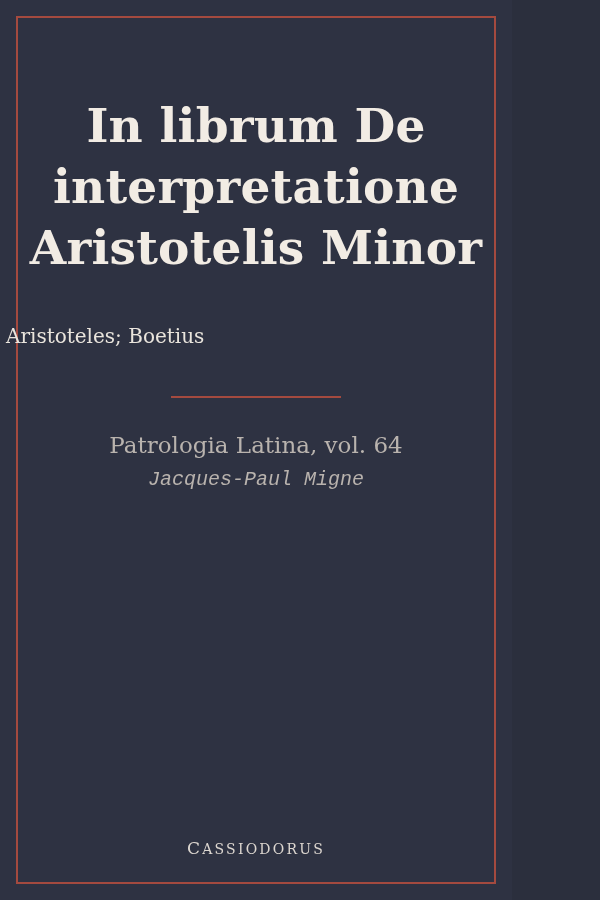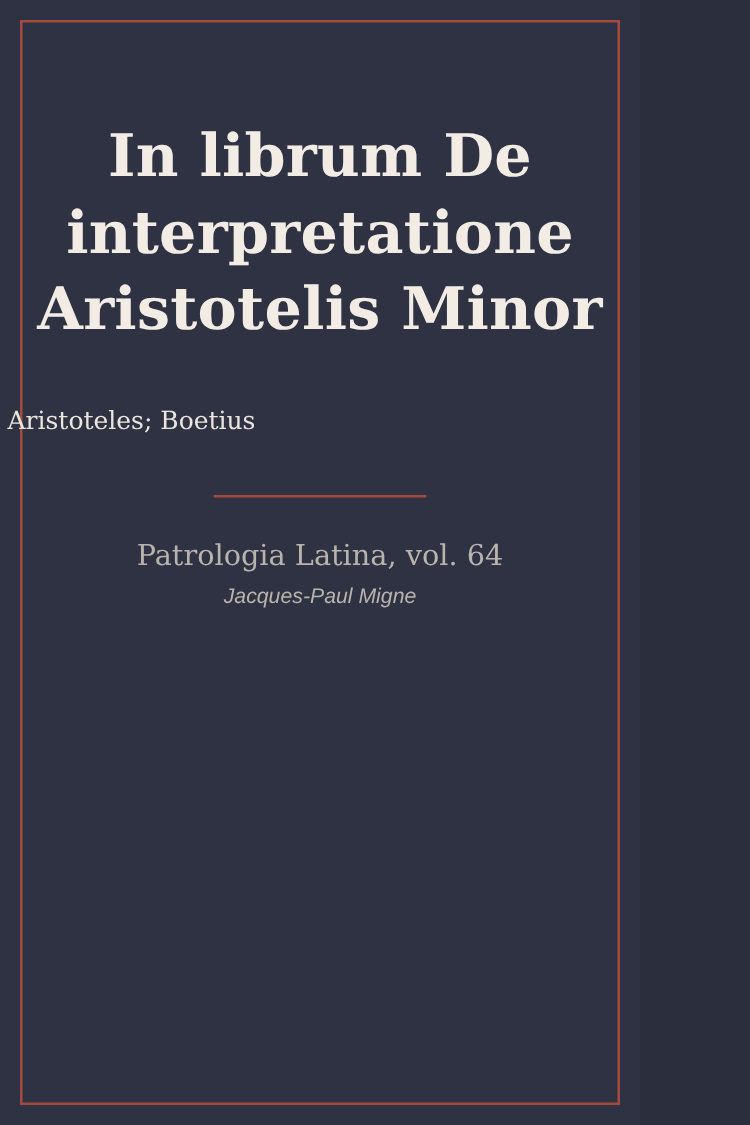--- a/index.html
+++ b/index.html
@@ -74,23 +74,23 @@
     text-align: center;
     color: #b9b3ae;
     font-family: "DejaVu Serif", serif;
     font-size: 23px;
     line-height: 1.55;
   }
   .editor {
     width: 460px;
     text-align: center;
     color: #b9b3ae;
-    font-family: Liberation Sans, sans-serif;
+    font-family: Liberation Mono, monospace;
     font-style: italic;
-    font-size: 17px;
+    font-size: 20px;
     line-height: 1.55;
   }
   .publisher {
     position: absolute;
     left: 0;
     right: 0;
     bottom: 42px;
     text-align: center;
     color: #ddd7d0;
     font-family: "DejaVu Serif", serif;
@@ -115,14 +115,17 @@
     <div class="author">Aristoteles; Boetius</div>
 
     <div class="rule"></div>
 
     <div class="series">Patrologia Latina, vol. 64</div>
 
     <div class="editor">Jacques-Paul Migne</div>
 
   </div>
 
+  <div class="publisher">
+    <span>C</span><span class="small-caps">ASSIODORUS</span>
+  </div>
 
 </div>
 
 </body></html>

